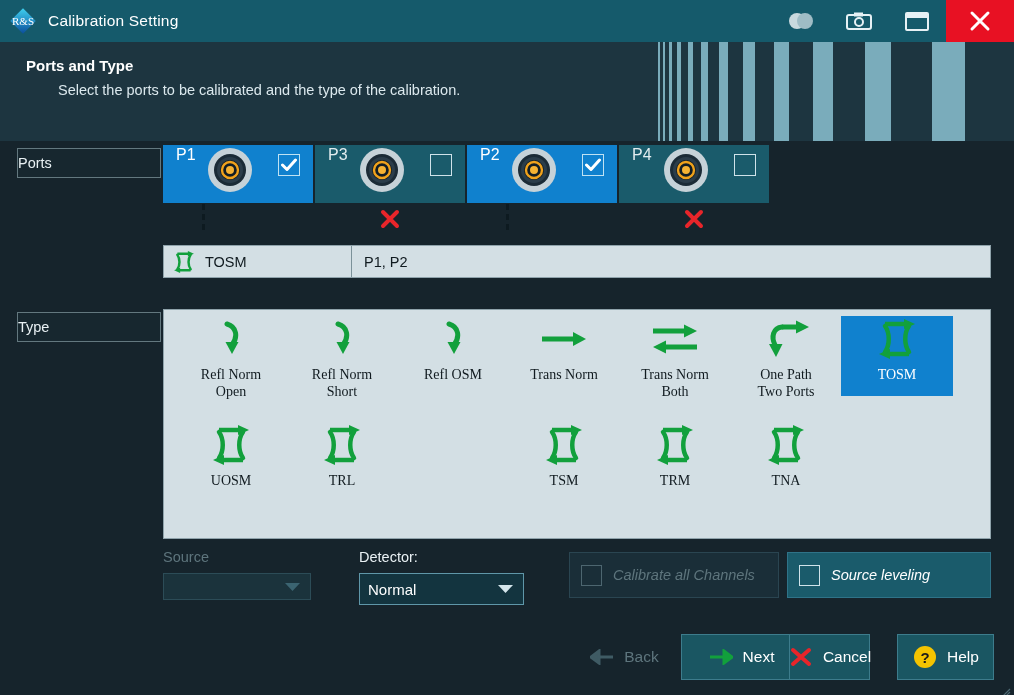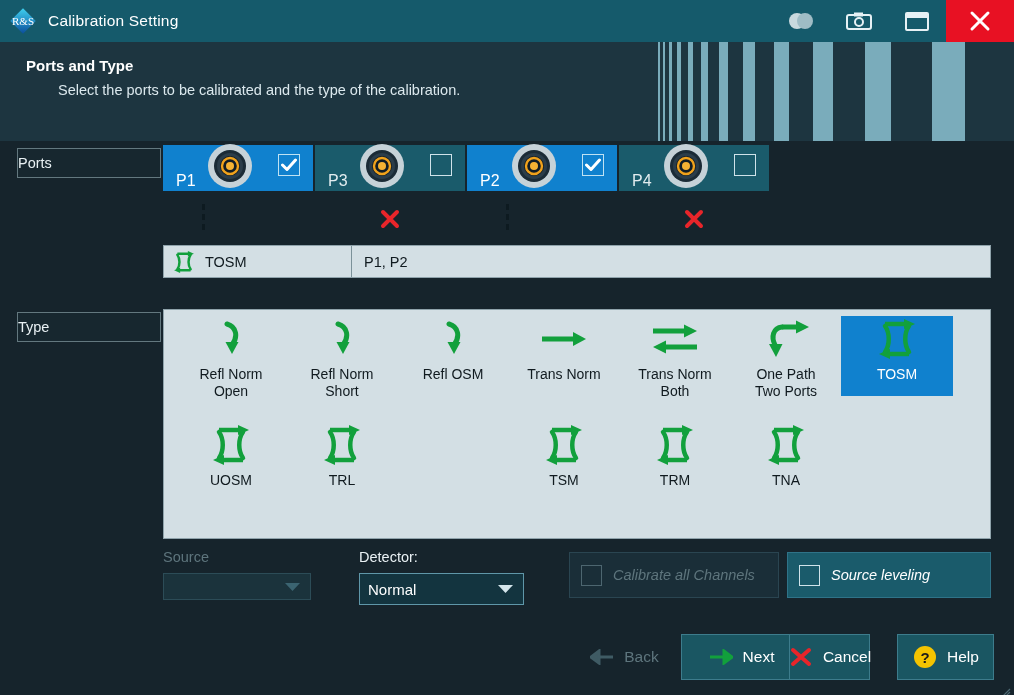--- a/index.html
+++ b/index.html
@@ -53,22 +53,22 @@
     position:absolute; background:#17272f; border:1px solid #63787f;
     color:#e9f1f4; font-size:14.5px; display:flex; align-items:center;
   }
   #ports-label{ left:17px; top:7px; width:144px; height:30px; }
   #type-label{ left:17px; top:171px; width:144px; height:30px; }
 
   
   .ports-strip{ position:absolute; left:163px; top:4px; width:838px; height:58px;
     display:flex; }
   .port{
-    position:relative; width:150px; height:46px; margin-right:2px;
-    display:flex; align-items:flex-end;
+    position:relative; width:150px; height:58px; margin-right:2px;
+    display:flex; align-items:flex-start;
     border:1px solid transparent;
   }
   .port.sel{ background:#1081ce; }
   .port.unsel{ background:#1a5b6b; }
   .port-name{
     color:#ffffff; font-size:16px; margin-left:12px; width:28px; flex:0 0 auto;
   }
   .port.unsel .port-name{ color:#e2ecef; }
   .connector{ width:48px; height:48px; flex:0 0 auto; margin-left:2px; }
   .port-cb{
@@ -99,21 +99,21 @@
 
   
   .type-panel{
     position:absolute; left:163px; top:168px; width:828px; height:230px;
     background:#d3dfe4; border:1px solid #8fa3ab;
   }
   .type-grid{
     position:absolute; left:0; top:0; width:828px; height:230px;
   }
   .type-cell{
-    position:absolute; width:112px; text-align:center;
+    position:absolute; width:112px; text-align:center;font-family:Liberation Serif, serif;
   }
   .type-icon-wrap{
     height:46px; display:flex; align-items:center; justify-content:center;
   }
   .type-cell.selected .type-icon-wrap,
   .type-cell.selected .type-lbl{ position:relative; z-index:2; }
   .type-sel-bg{
     position:absolute; left:0; top:0; width:112px; height:80px; background:#1081ce;
   }
   .type-lbl{

